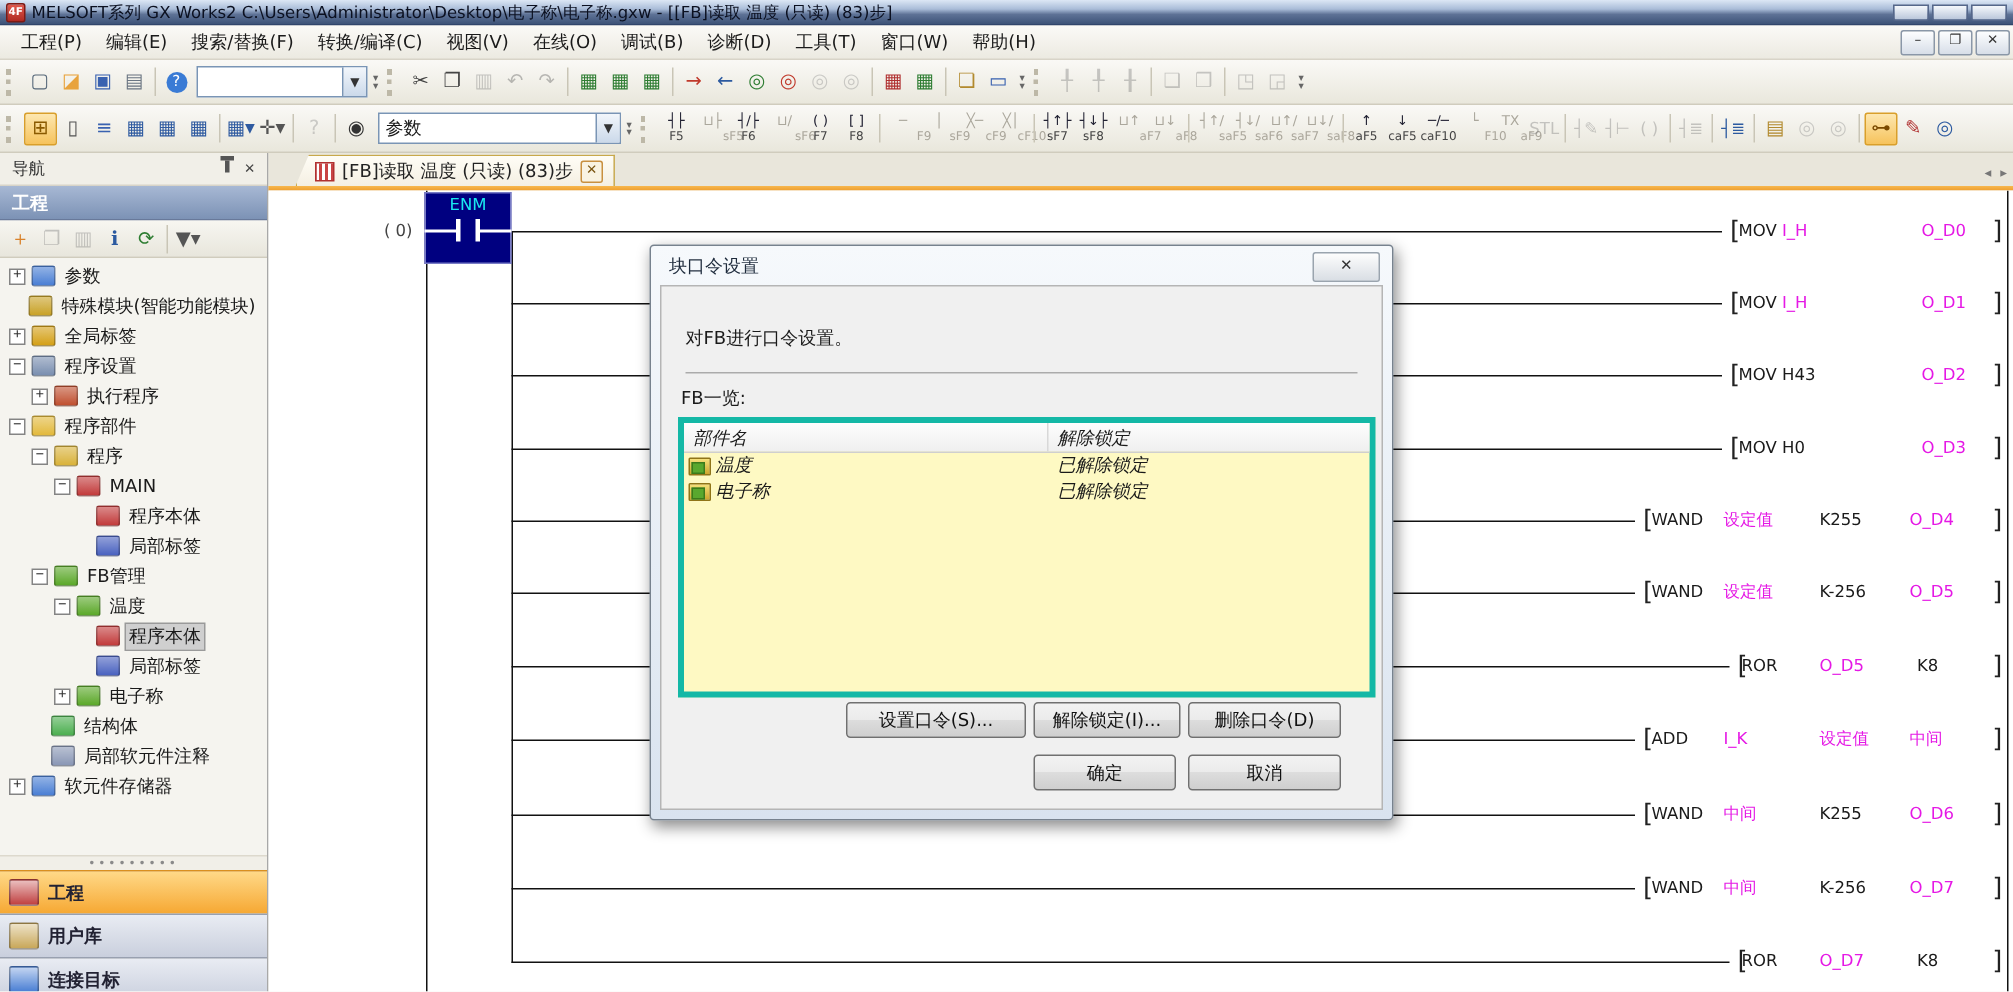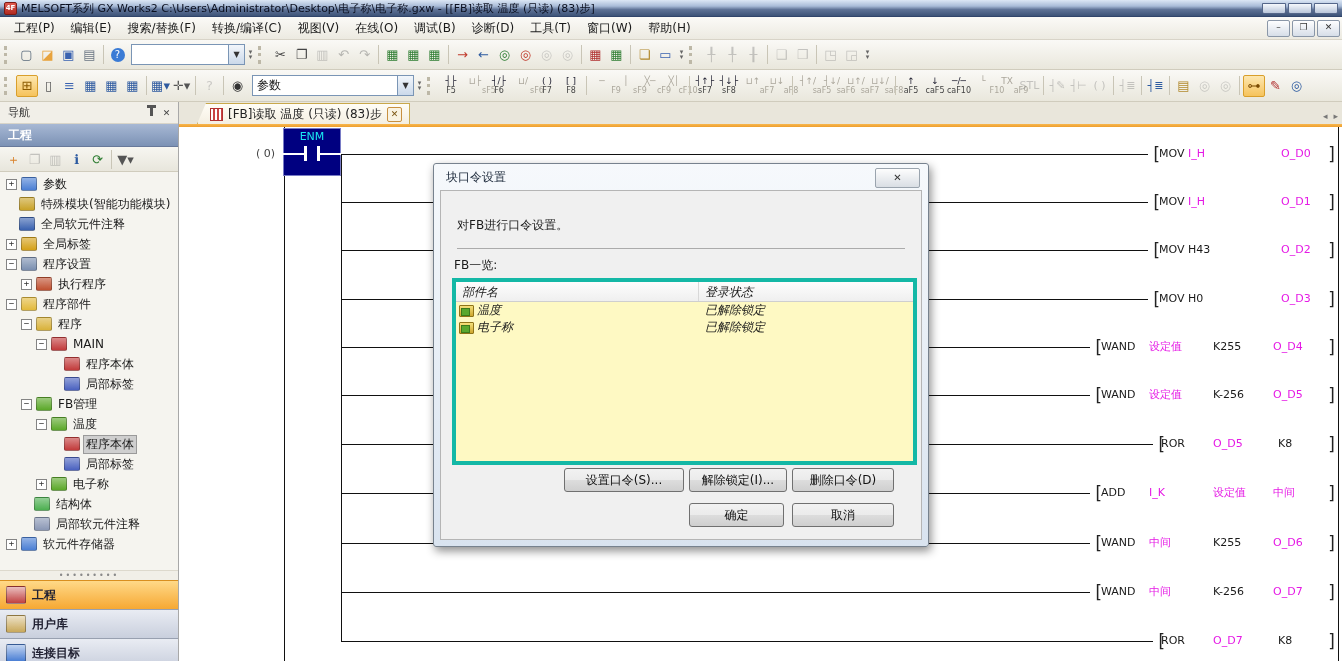--- a/index.html
+++ b/index.html
@@ -509,25 +509,20 @@
             <div class="exp">+</div>
             <div class="ticon" style="background: linear-gradient(rgba(255, 255, 255, 0.4), rgb(74, 127, 212)) rgb(74, 127, 212);"></div>
             <span class="tlabel">参数</span>
           </div>
           <div class="titem" style="padding-left: 6px;">
             <div class="noexp"></div>
             <div class="ticon" style="background: linear-gradient(rgba(255, 255, 255, 0.4), rgb(201, 162, 39)) rgb(201, 162, 39);"></div>
             <span class="tlabel">特殊模块(智能功能模块)</span>
           </div>
           <div class="titem" style="padding-left: 6px;">
-            <div class="noexp"></div>
-            <div class="ticon" style="background: linear-gradient(rgba(255, 255, 255, 0.4), rgb(58, 98, 176)) rgb(58, 98, 176);"></div>
-            <span class="tlabel">全局软元件注释</span>
-          </div>
-          <div class="titem" style="padding-left: 6px;">
             <div class="exp">+</div>
             <div class="ticon" style="background: linear-gradient(rgba(255, 255, 255, 0.4), rgb(212, 160, 23)) rgb(212, 160, 23);"></div>
             <span class="tlabel">全局标签</span>
           </div>
           <div class="titem" style="padding-left: 6px;">
             <div class="exp">−</div>
             <div class="ticon" style="background: linear-gradient(rgba(255, 255, 255, 0.4), rgb(122, 143, 176)) rgb(122, 143, 176);"></div>
             <span class="tlabel">程序设置</span>
           </div>
           <div class="titem" style="padding-left: 21px;">
@@ -721,21 +716,21 @@
   <div class="dialog">
     <div class="dlgtitle">块口令设置</div>
     <div class="dlgclose">✕</div>
     <div class="dlgbody">
       <div class="dlgdesc">对FB进行口令设置。</div>
       <div class="dlghr"></div>
       <div class="dlglistlabel">FB一览:</div>
       <div class="fblist">
         <div class="fblhead">
           <div class="hc" style="width:243px;">部件名</div>
-          <div class="hc" style="flex:1;border-right:none;">登录状态</div>
+          <div class="hc" style="flex:1;border-right:none;">解除锁定</div>
         </div>
         <div id="fb-rows">
             <div class="fblrow">
               <div class="c1">
                 <div class="fbicon"></div>
                 <span>温度</span>
               </div>
               <div class="c2">已解除锁定</div>
             </div>
             <div class="fblrow">

